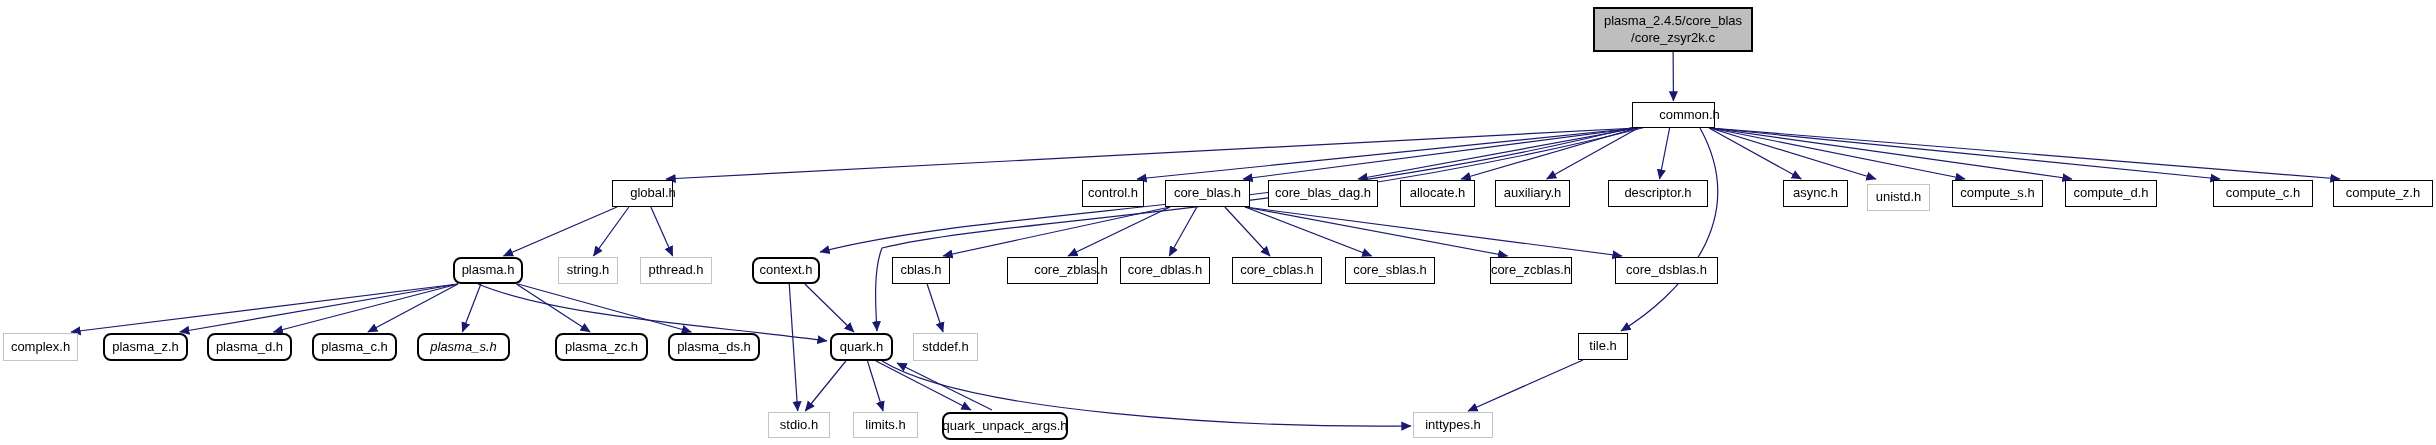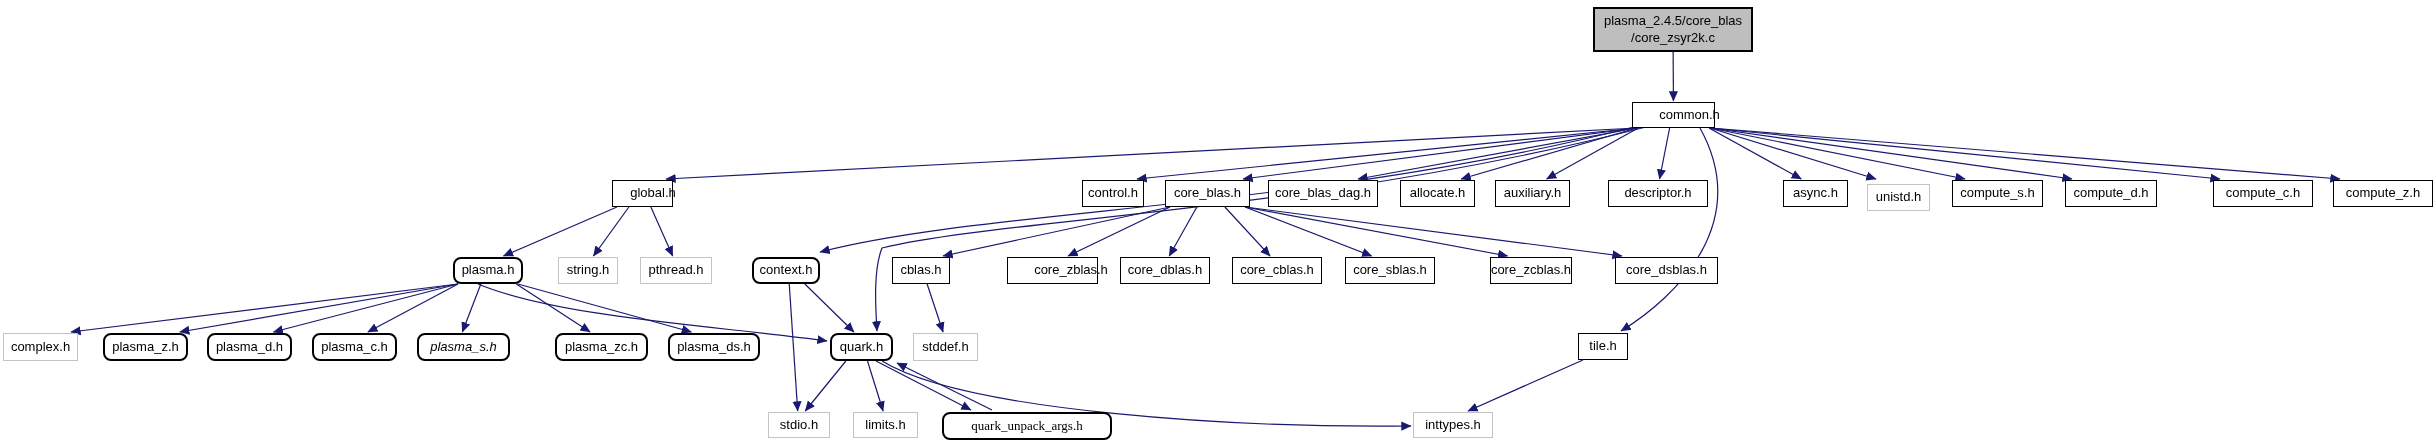--- a/index.html
+++ b/index.html
@@ -100,15 +100,15 @@
     <div class="node linked-bold" style="left: 207px; top: 333px; width: 85px; height: 28px;"><span>plasma_d.h</span></div>
     <div class="node linked-bold" style="left: 312px; top: 333px; width: 85px; height: 28px;"><span>plasma_c.h</span></div>
     <div class="node linked-bold" style="left: 417px; top: 333px; width: 93px; height: 28px; font-style: italic;"><span>plasma_s.h</span></div>
     <div class="node linked-bold" style="left: 555px; top: 333px; width: 93px; height: 28px;"><span>plasma_zc.h</span></div>
     <div class="node linked-bold" style="left: 668px; top: 333px; width: 92px; height: 28px;"><span>plasma_ds.h</span></div>
     <div class="node linked-bold" style="left: 830px; top: 333px; width: 63px; height: 28px;"><span>quark.h</span></div>
     <div class="node system" style="left: 913px; top: 333px; width: 65px; height: 28px;"><span>stddef.h</span></div>
     <div class="node linked" style="left: 1578px; top: 333px; width: 50px; height: 27px;"><span>tile.h</span></div>
     <div class="node system" style="left: 768px; top: 412px; width: 62px; height: 26px;"><span>stdio.h</span></div>
     <div class="node system" style="left: 853px; top: 412px; width: 65px; height: 26px;"><span>limits.h</span></div>
-    <div class="node linked-bold" style="left: 942px; top: 412px; width: 170px; height: 28px; font-family: Liberation Serif, serif;"><span>quark_unpack_args.h</span></div>
+    <div class="node linked-bold" style="left: 942px; top: 412px; width: 126px; height: 28px;"><span>quark_unpack_args.h</span></div>
     <div class="node system" style="left: 1413px; top: 412px; width: 80px; height: 26px;"><span>inttypes.h</span></div>
   </div>
 
 </body></html>

